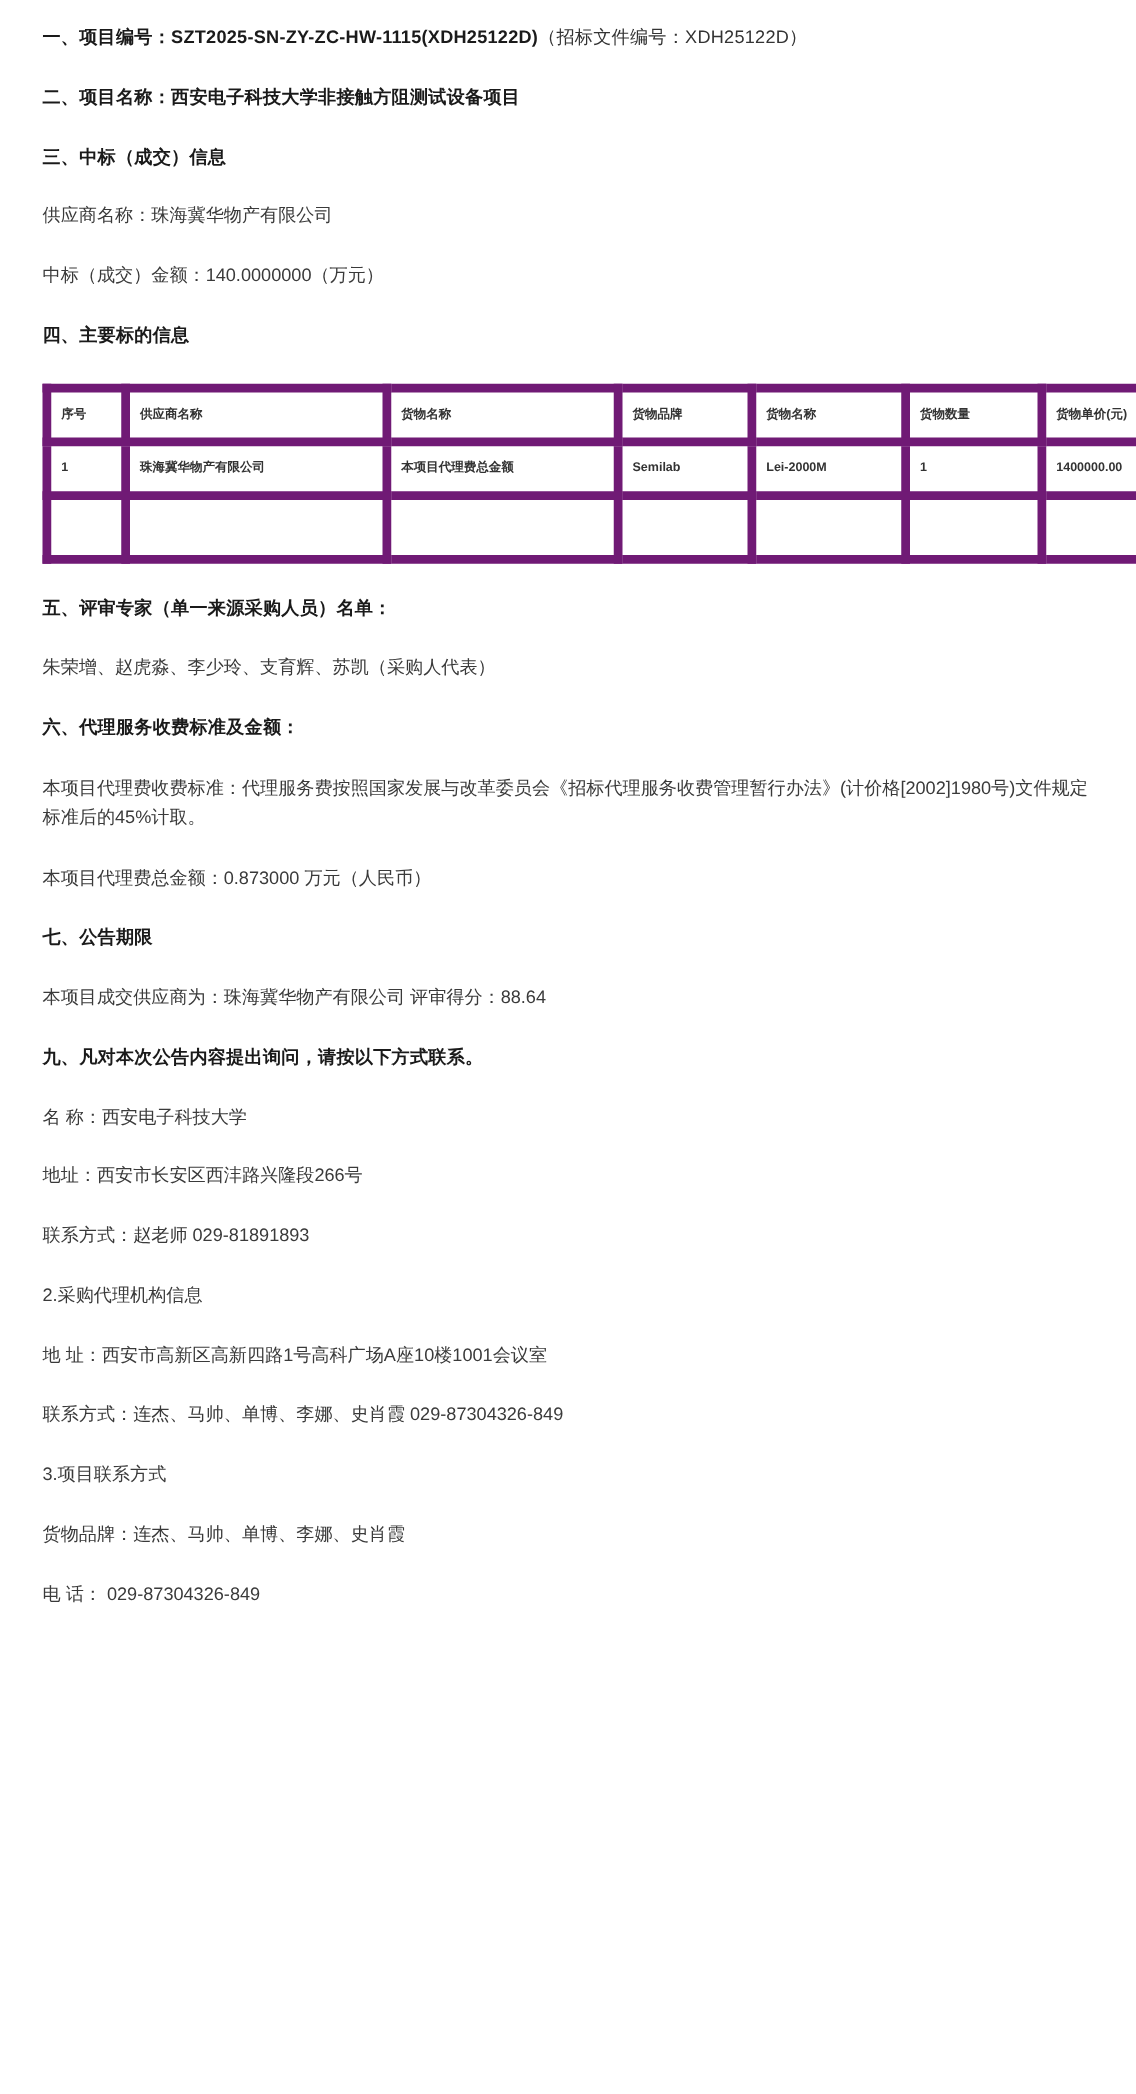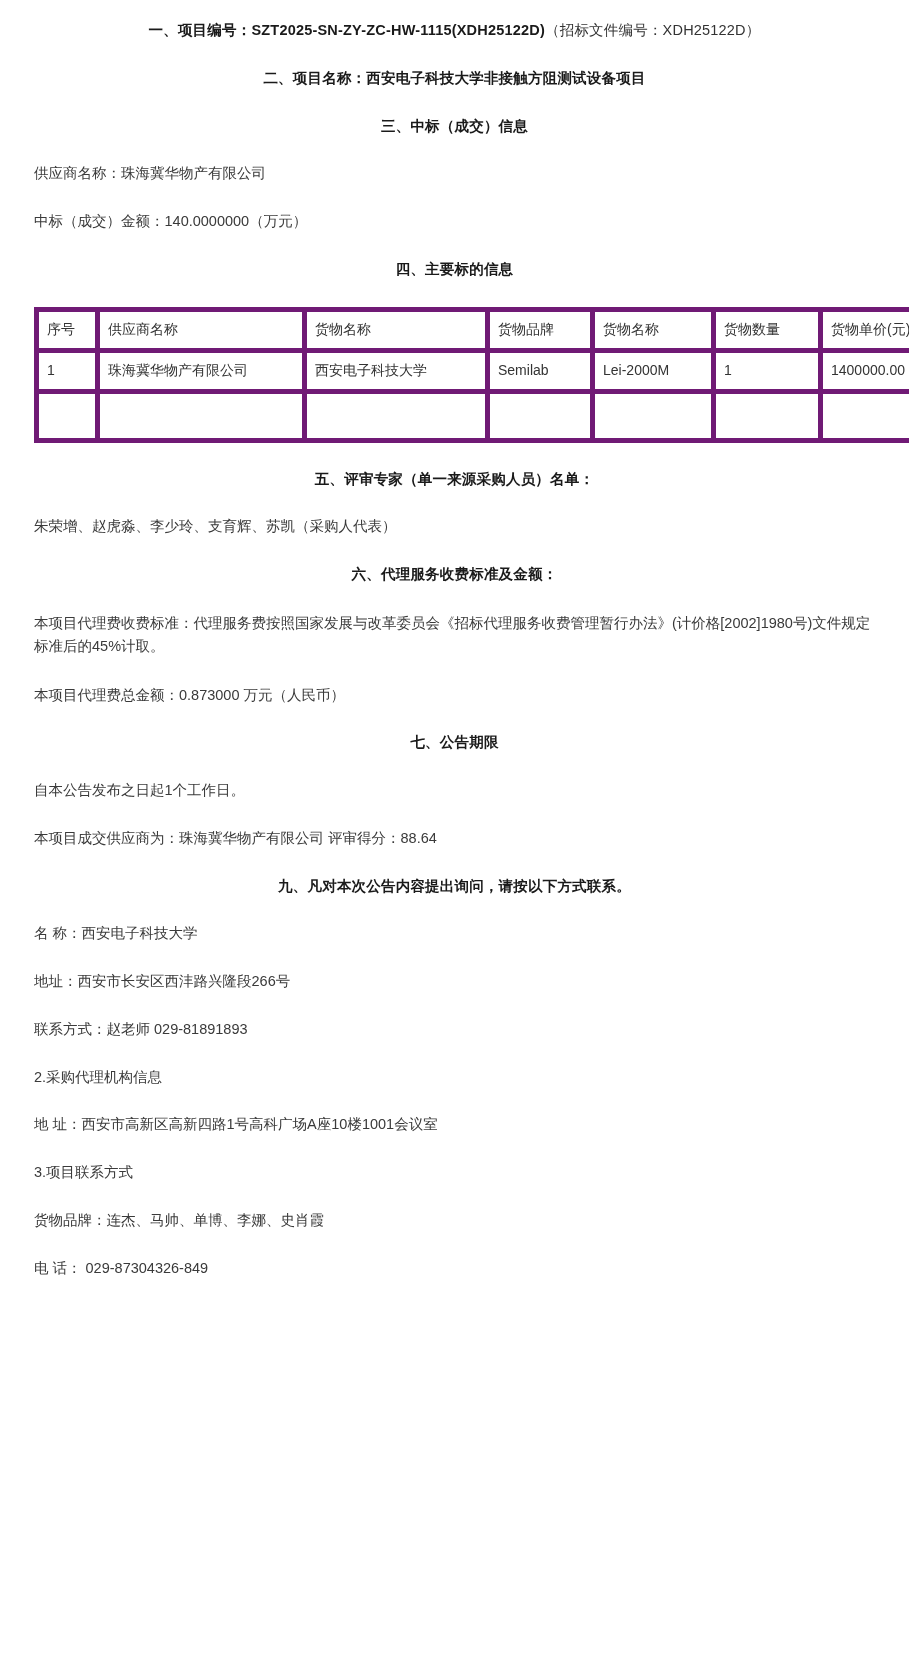--- a/index.html
+++ b/index.html
@@ -19,21 +19,20 @@
     padding: 20px 34px 20px 34px;
     box-sizing: border-box;
     width: 909px;
   }
   .section-head {
     font-weight: bold;
     color: #1a1a1a;
     font-size: 14.5px;
     margin: 0 0 26px 0;
     letter-spacing: 0.2px;
-    text-align: center;
   }
   .section-head .normal {
     font-weight: normal;
     color: #333333;
   }
   .para {
     margin: 15px 0 26px 0;
     color: #3a3a3a;
     font-size: 14.5px;
   }
@@ -44,24 +43,24 @@
     line-height: 1.62;
   }
   table.goods {
     border-collapse: collapse;
     width: 100%;
     margin: 0 0 26px 0;
     border: 1px solid #999999;
     table-layout: fixed;
   }
   table.goods td, table.goods th {
-    border: 5px solid #701a75;
+    border: 7px solid #701a75;
     padding: 7px 8px;
-    font-size: 14px;
-    font-weight: normal;
+    font-size: 10px;
+    font-weight: bold;
     color: #333333;
     text-align: left;
     vertical-align: middle;
     background: #ffffff;
     height: 22px;
   }
   table.goods tr.empty td {
     height: 30px;
   }
   .col-0 { width: 40px; }
@@ -99,21 +98,21 @@
         <th class="col-3">货物品牌</th>
         <th class="col-4">货物名称</th>
         <th class="col-5">货物数量</th>
         <th class="col-6">货物单价(元)</th>
       </tr>
     </thead>
     <tbody>
       <tr>
         <td class="col-0">1</td>
         <td class="col-1">珠海冀华物产有限公司</td>
-        <td class="col-2">西安电子科技大学</td>
+        <td class="col-2">本项目代理费总金额</td>
         <td class="col-3">Semilab</td>
         <td class="col-4">Lei-2000M</td>
         <td class="col-5">1</td>
         <td class="col-6 num-cell">1400000.00</td>
       </tr>
       <tr class="empty">
         <td class="col-0"></td>
         <td class="col-1"></td>
         <td class="col-2"></td>
         <td class="col-3"></td>
@@ -125,30 +124,30 @@
   </table>
 
   <div class="section-head">五、评审专家（单一来源采购人员）名单：</div>
   <div class="para">朱荣增、赵虎淼、李少玲、支育辉、苏凯（采购人代表）</div>
 
   <div class="section-head">六、代理服务收费标准及金额：</div>
   <div class="para-block">本项目代理费收费标准：代理服务费按照国家发展与改革委员会《招标代理服务收费管理暂行办法》(计价格[2002]1980号)文件规定标准后的45%计取。</div>
   <div class="para">本项目代理费总金额：0.873000 万元（人民币）</div>
 
   <div class="section-head">七、公告期限</div>
-  <div class="para">自本公告发布之日起1个工作日。</div>
 
   <div class="para">本项目成交供应商为：珠海冀华物产有限公司 评审得分：88.64</div>
 
   <div class="section-head">九、凡对本次公告内容提出询问，请按以下方式联系。</div>
 
   <div class="para">名 称：西安电子科技大学</div>
   <div class="para">地址：西安市长安区西沣路兴隆段266号</div>
   <div class="para">联系方式：赵老师 029-81891893</div>
 
   <div class="para">2.采购代理机构信息</div>
   <div class="para">地   址：西安市高新区高新四路1号高科广场A座10楼1001会议室</div>
+  <div class="para">联系方式：连杰、马帅、单博、李娜、史肖霞 029-87304326-849</div>
 
   <div class="para">3.项目联系方式</div>
   <div class="para">货物品牌：连杰、马帅、单博、李娜、史肖霞</div>
   <div class="para">电  话：    029-87304326-849</div>
 
 </div>
 
 </body></html>

